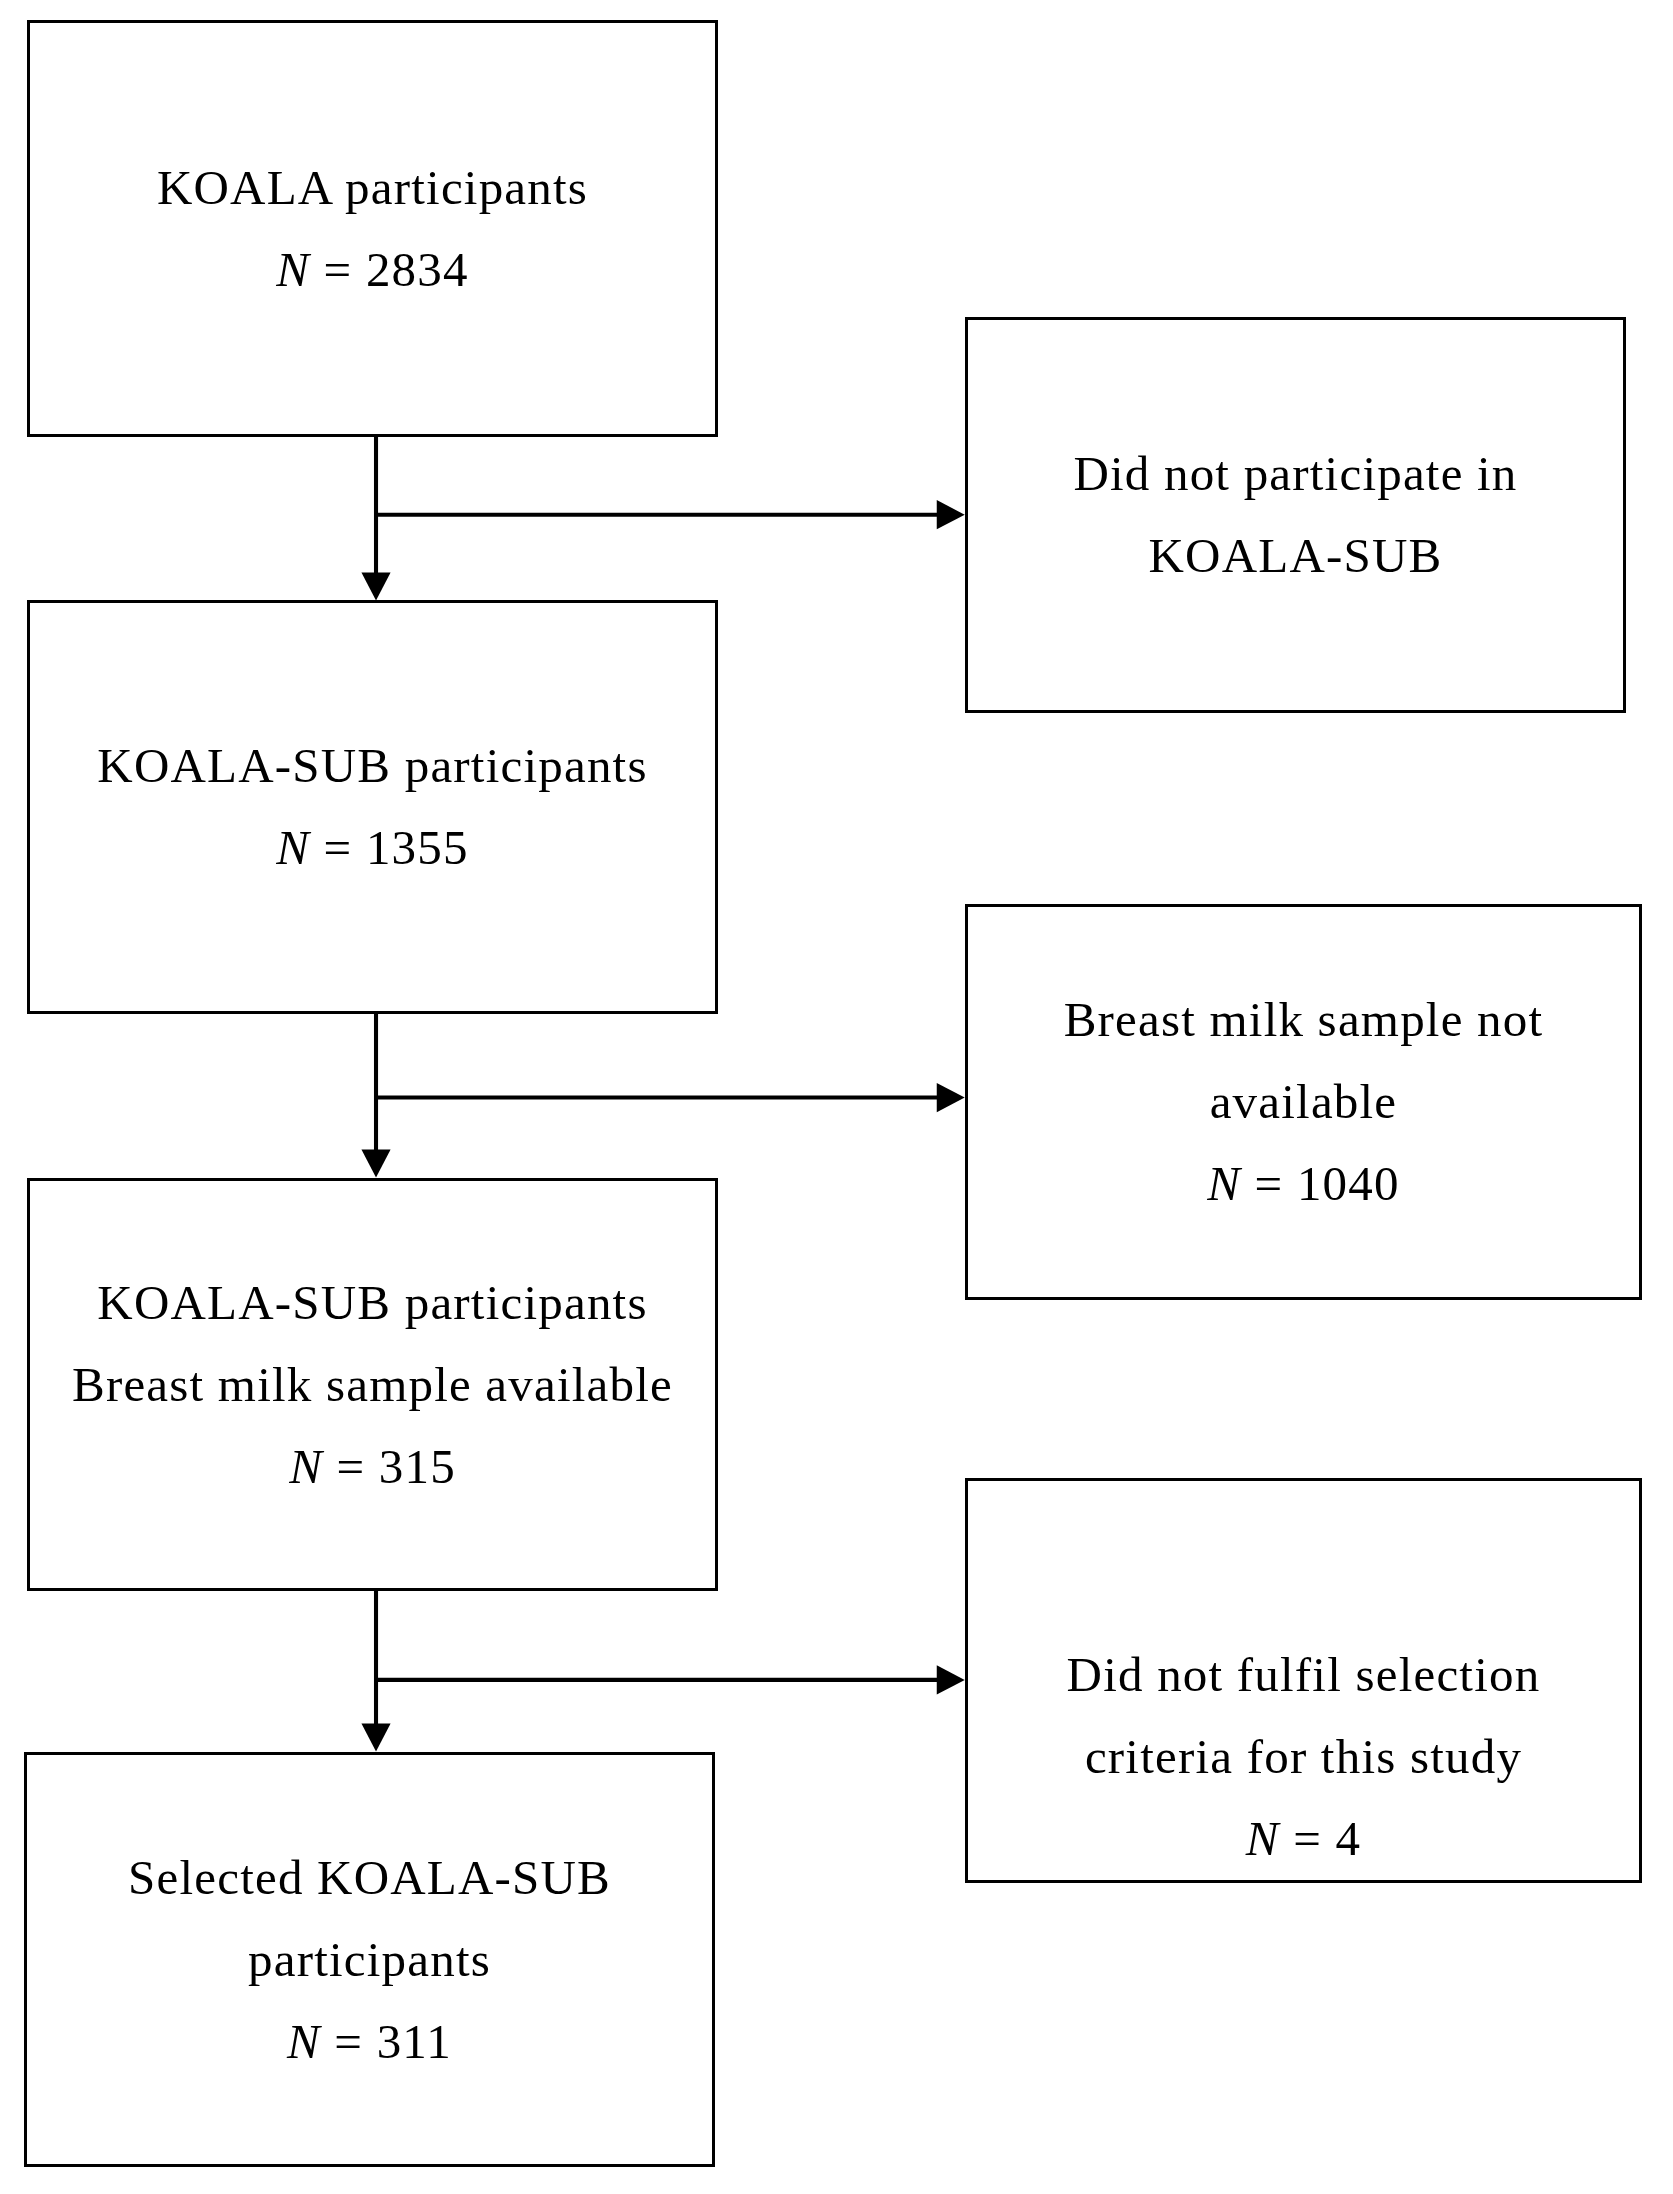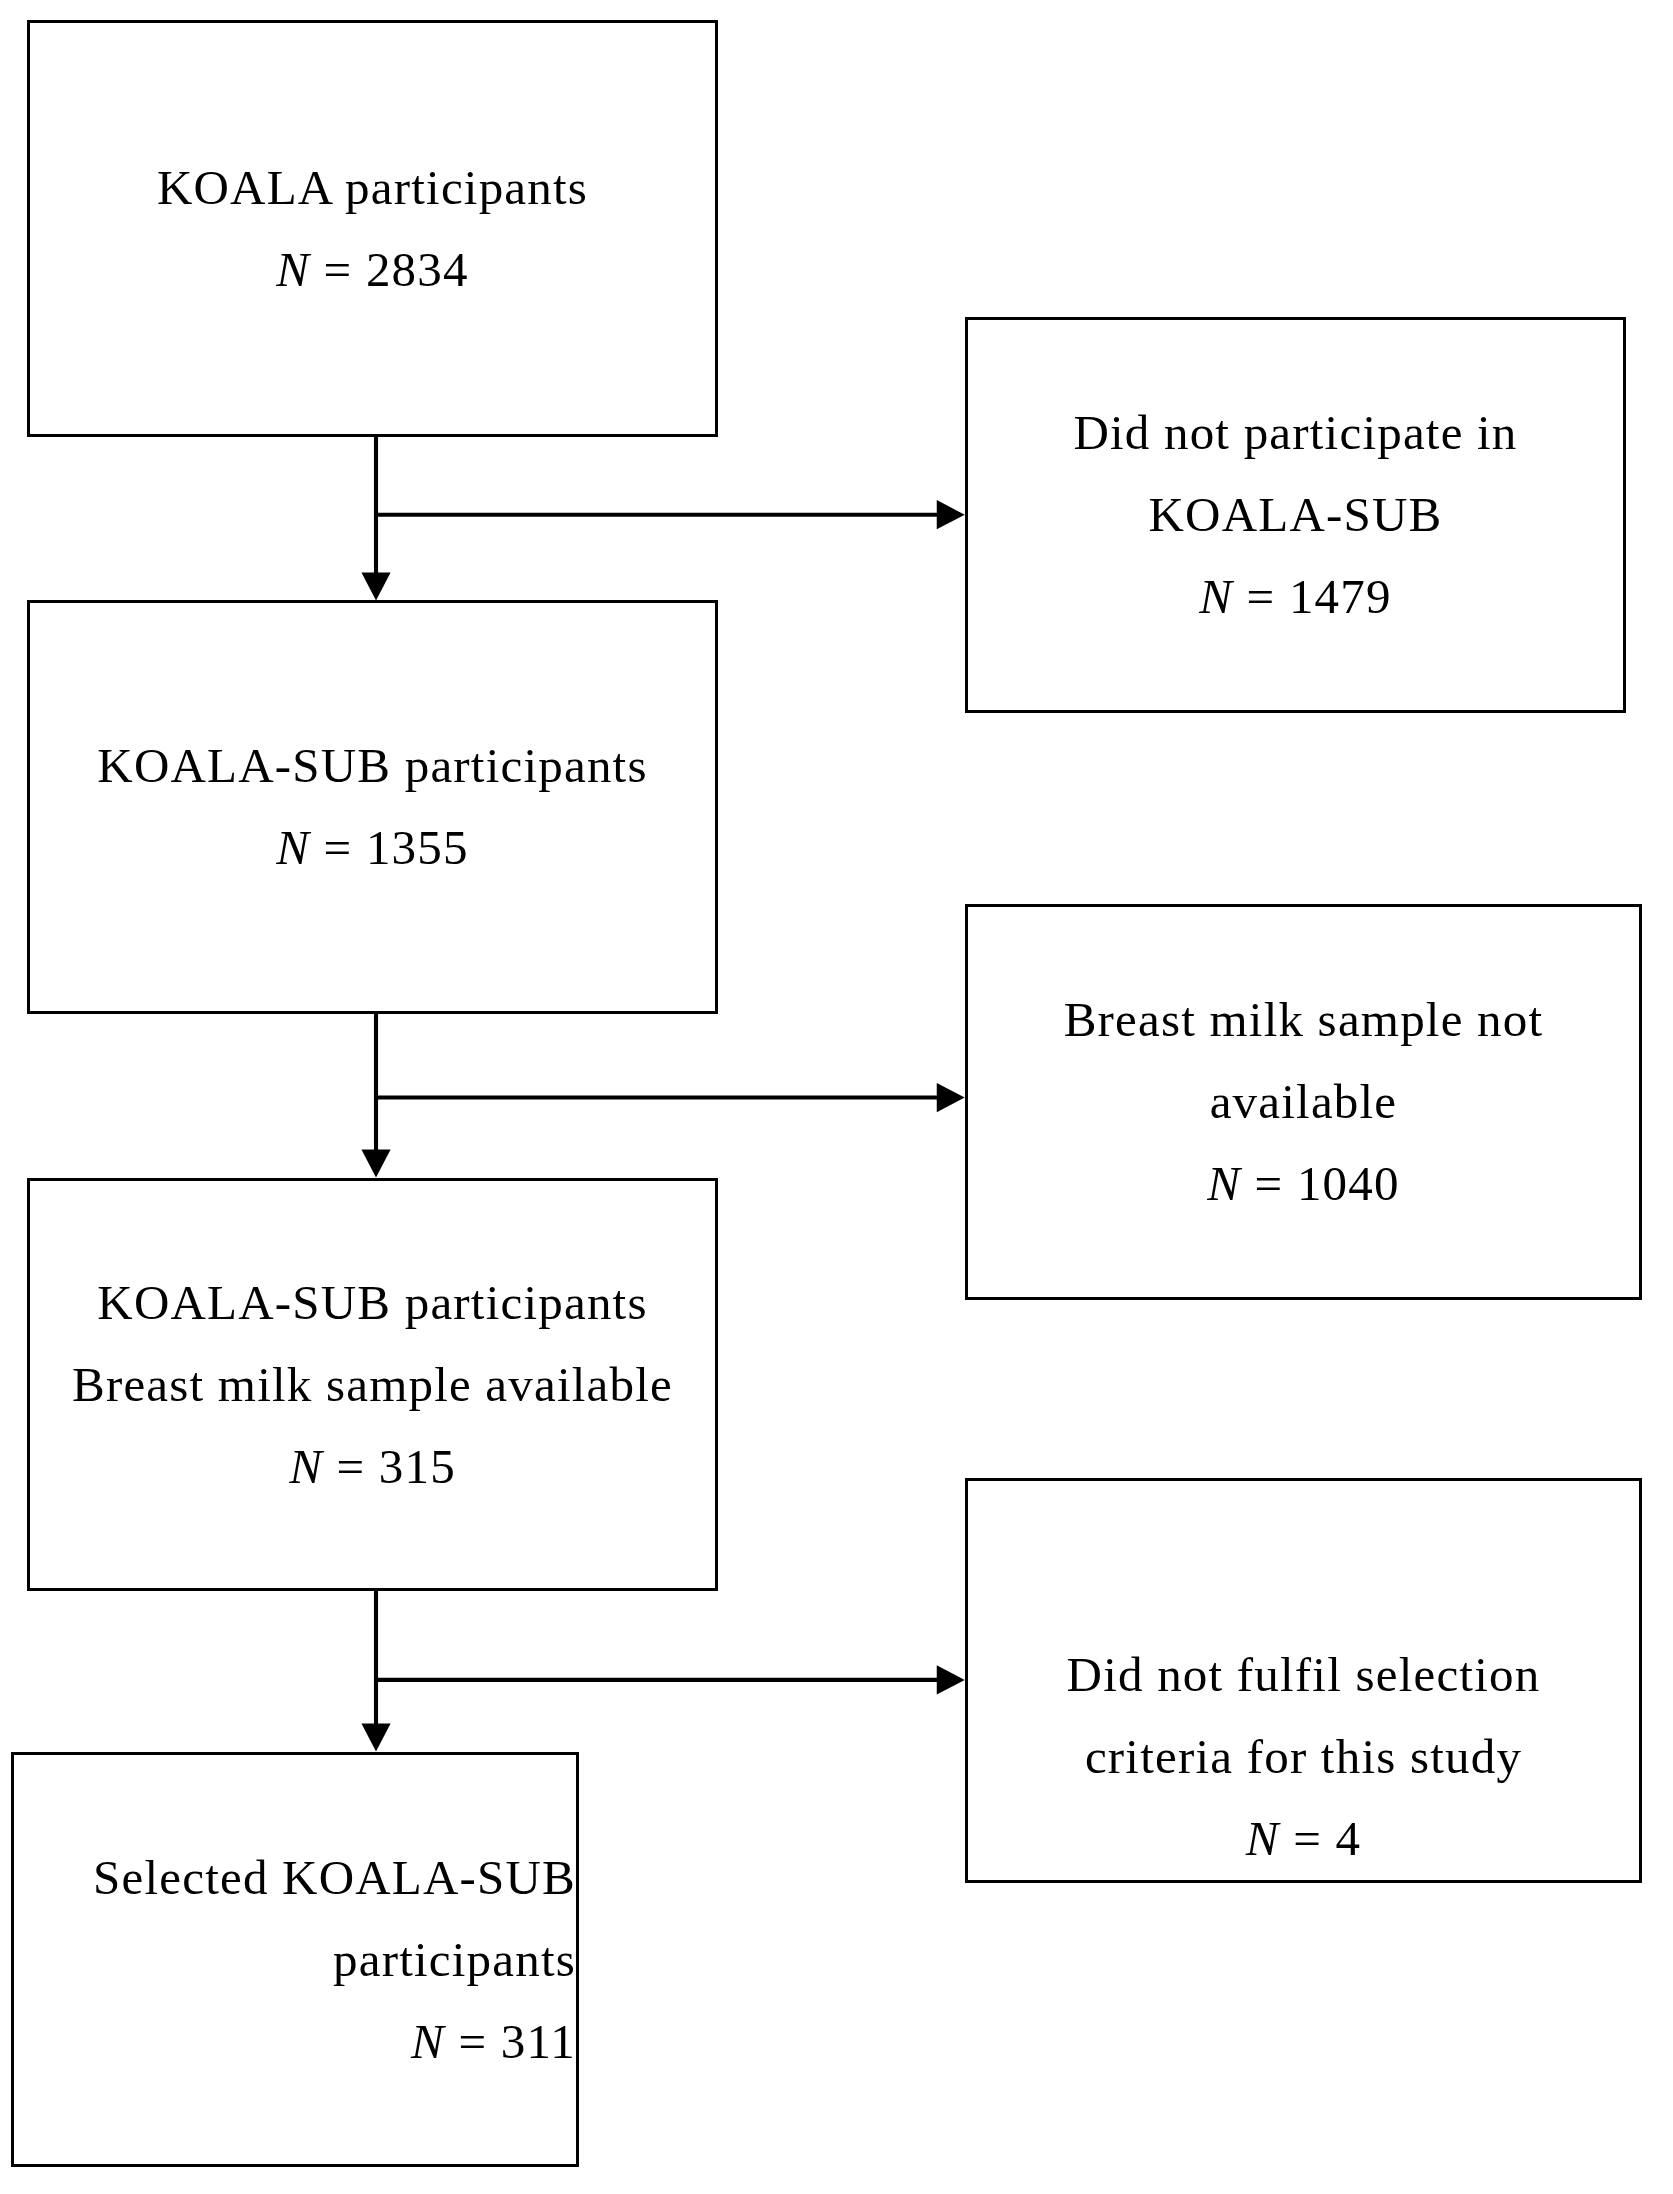--- a/index.html
+++ b/index.html
@@ -36,21 +36,21 @@
   .nit {
     font-style: italic;
   }
   
   #box1   { left: 27px;   top: 20px;   width: 691px; height: 417px; }
   #rbox1  { left: 965px; top: 317px;  width: 661px; height: 396px; }
   #box2   { left: 27px;   top: 600px; width: 691px; height: 414px; }
   #rbox2  { left: 965px; top: 904px; width: 677px; height: 396px; }
   #box3   { left: 27px;   top: 1178px; width: 691px; height: 413px; }
   #rbox3  { left: 965px; top: 1478px; width: 677px; height: 405px; justify-content: flex-end; }
-  #box4   { left: 11px;   top: 1752px; width: 568px; height: 415px; align-items: flex-end; }
+  #box4   { left: 24px;   top: 1752px; width: 691px; height: 415px; }
   .arrows {
     position: absolute;
     left: 0;
     top: 0;
     width: 1673px;
     height: 2194px;
     pointer-events: none;
   }
 </style>
 </head>
@@ -59,21 +59,20 @@
 <div class="canvas">
 
   <div class="box" id="box1">
     <div class="line">KOALA participants</div>
     <div class="line"><span class="nit">N</span><span> = 2834</span></div>
   </div>
 
   <div class="box" id="rbox1">
     <div class="line">Did not participate in</div>
     <div class="line">KOALA-SUB</div>
-    <div class="line"><span class="nit">N</span><span> = 1479</span></div>
   </div>
 
   <div class="box" id="box2">
     <div class="line">KOALA-SUB participants</div>
     <div class="line"><span class="nit">N</span><span> = 1355</span></div>
   </div>
 
   <div class="box" id="rbox2">
     <div class="line">Breast milk sample not</div>
     <div class="line">available</div>

